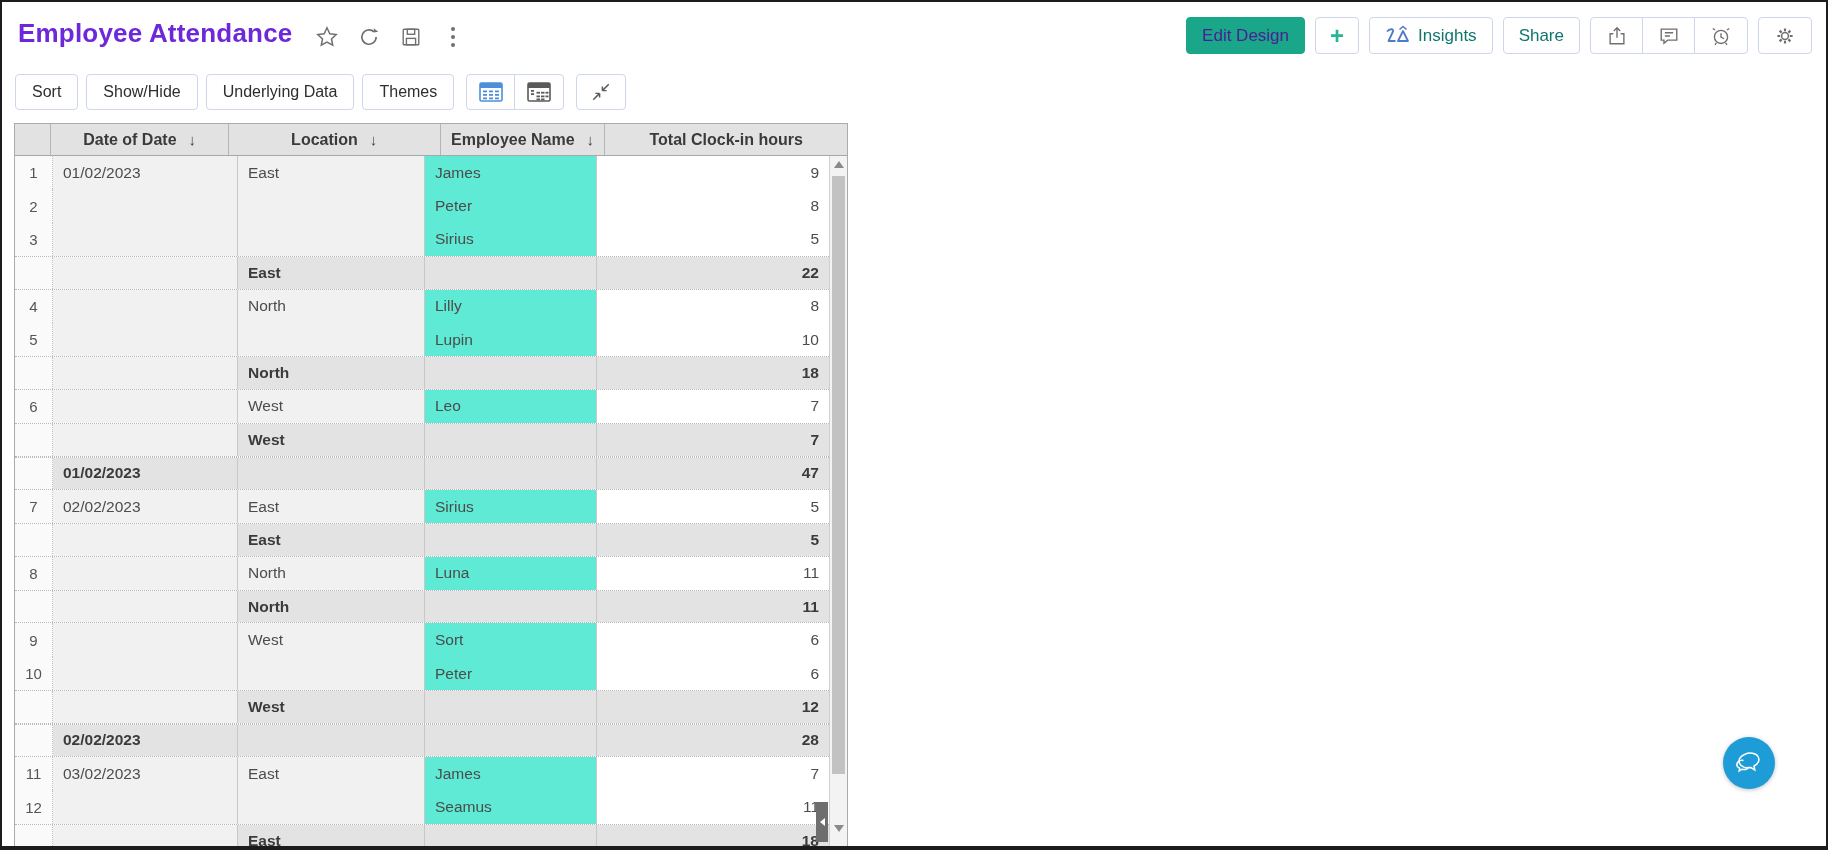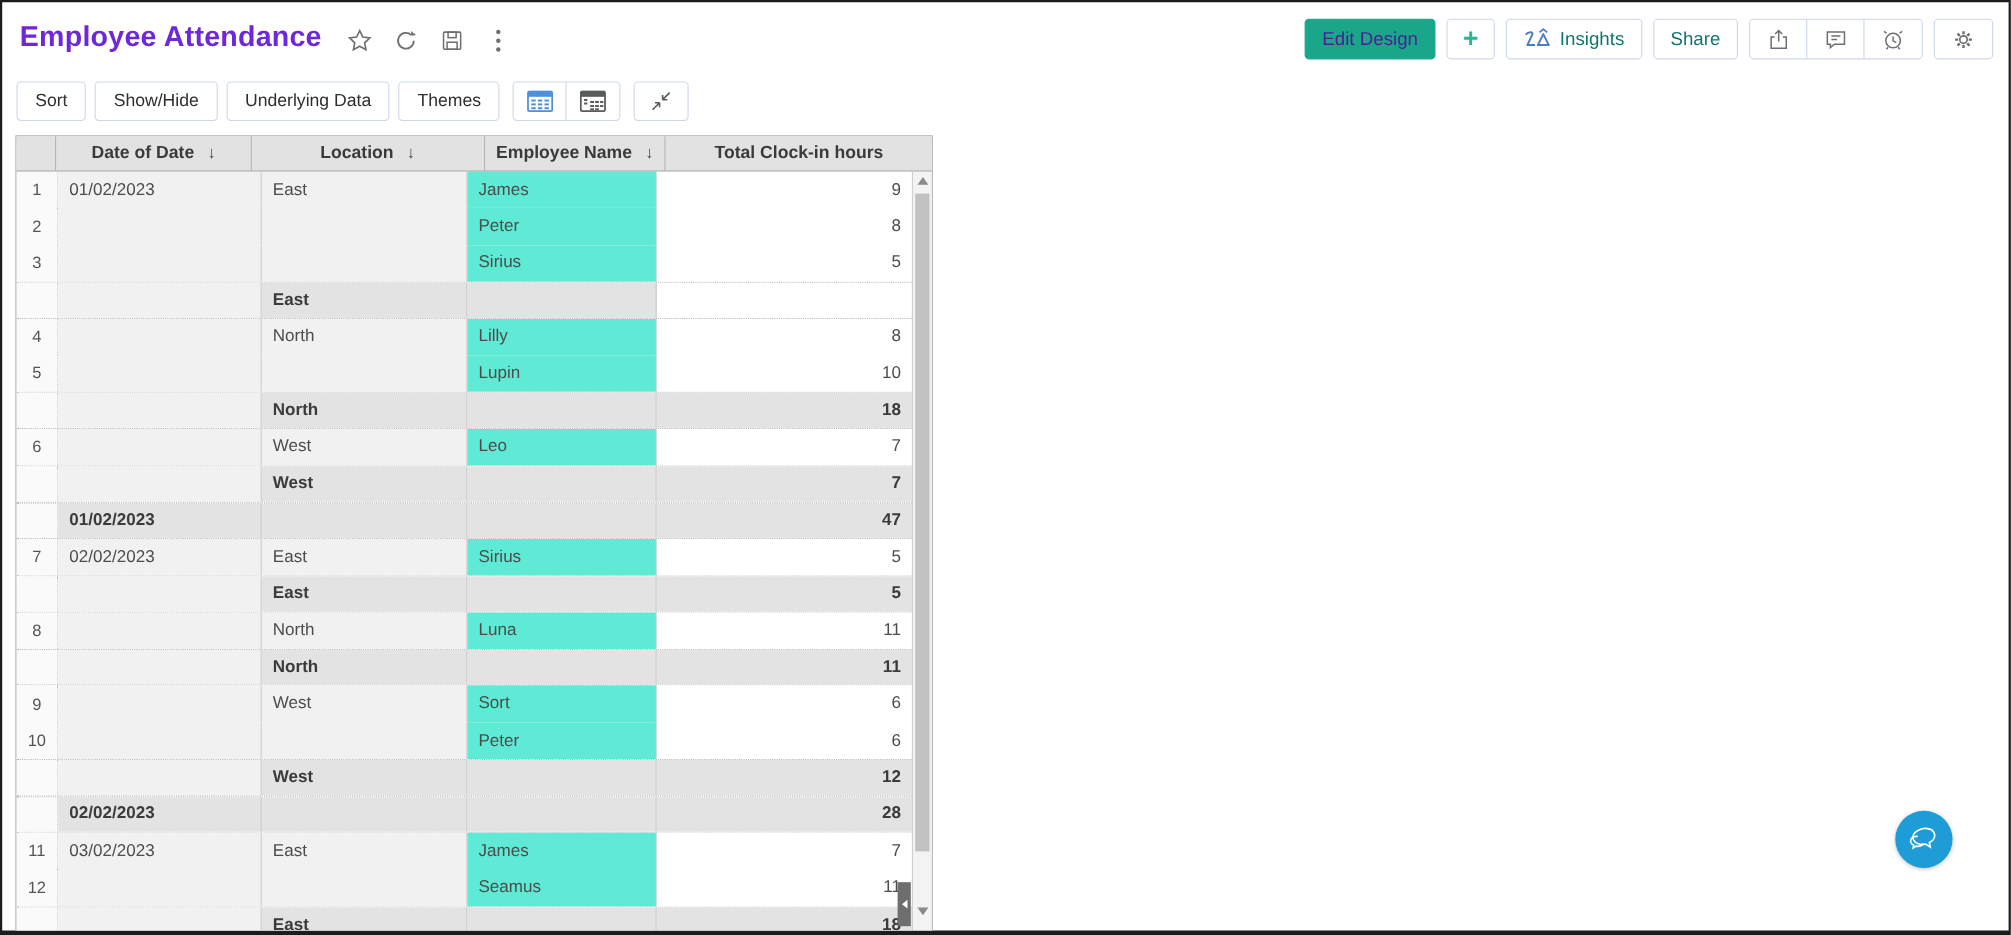--- a/index.html
+++ b/index.html
@@ -254,20 +254,21 @@
           <div class="cell c-date"></div>
           <div class="cell c-loc"></div>
           <div class="cell c-emp">Sirius</div>
           <div class="cell c-val">5</div>
         </div>
         <div class="row sub-loc">
           <div class="cell c-num"></div>
           <div class="cell c-date"></div>
           <div class="cell c-loc">East</div>
           <div class="cell c-emp"></div>
+          <div class="cell c-val">22</div>
         </div>
         <div class="row">
           <div class="cell c-num">4</div>
           <div class="cell c-date"></div>
           <div class="cell c-loc">North</div>
           <div class="cell c-emp">Lilly</div>
           <div class="cell c-val">8</div>
         </div>
         <div class="row">
           <div class="cell c-num">5</div>

